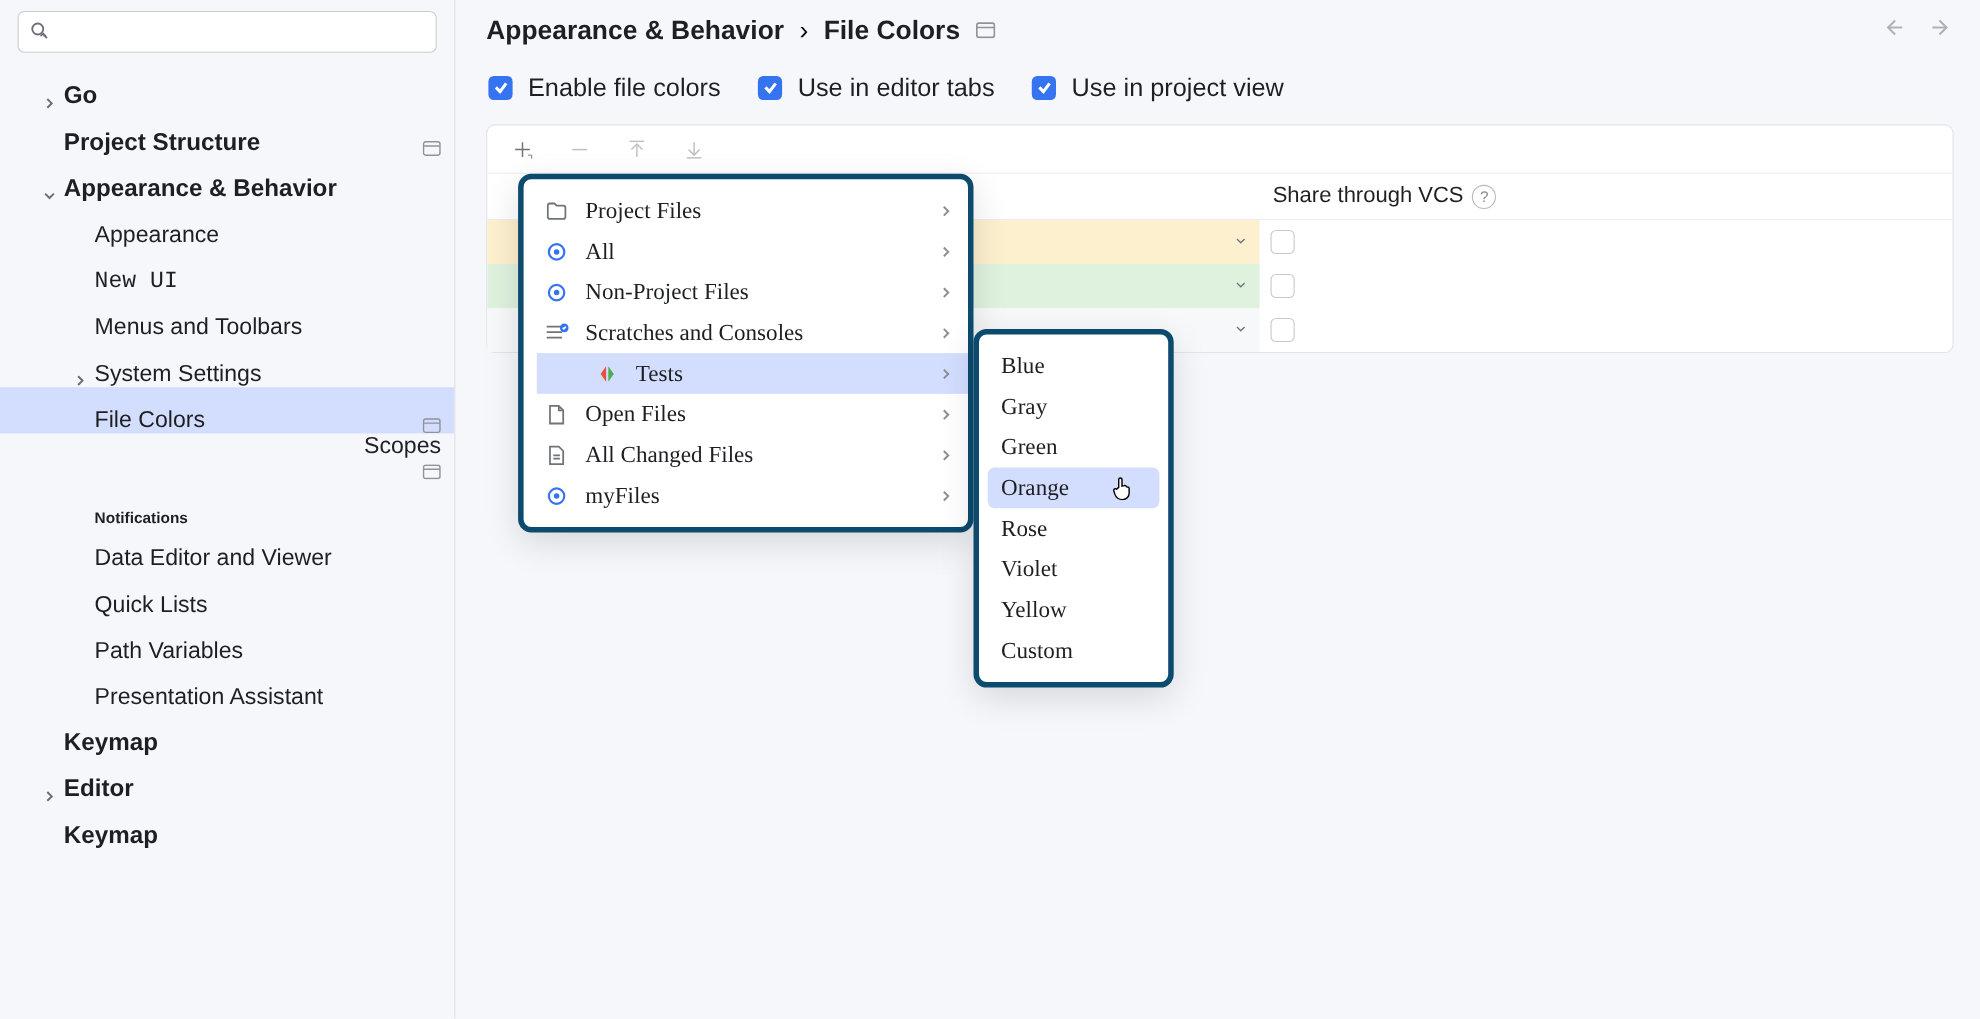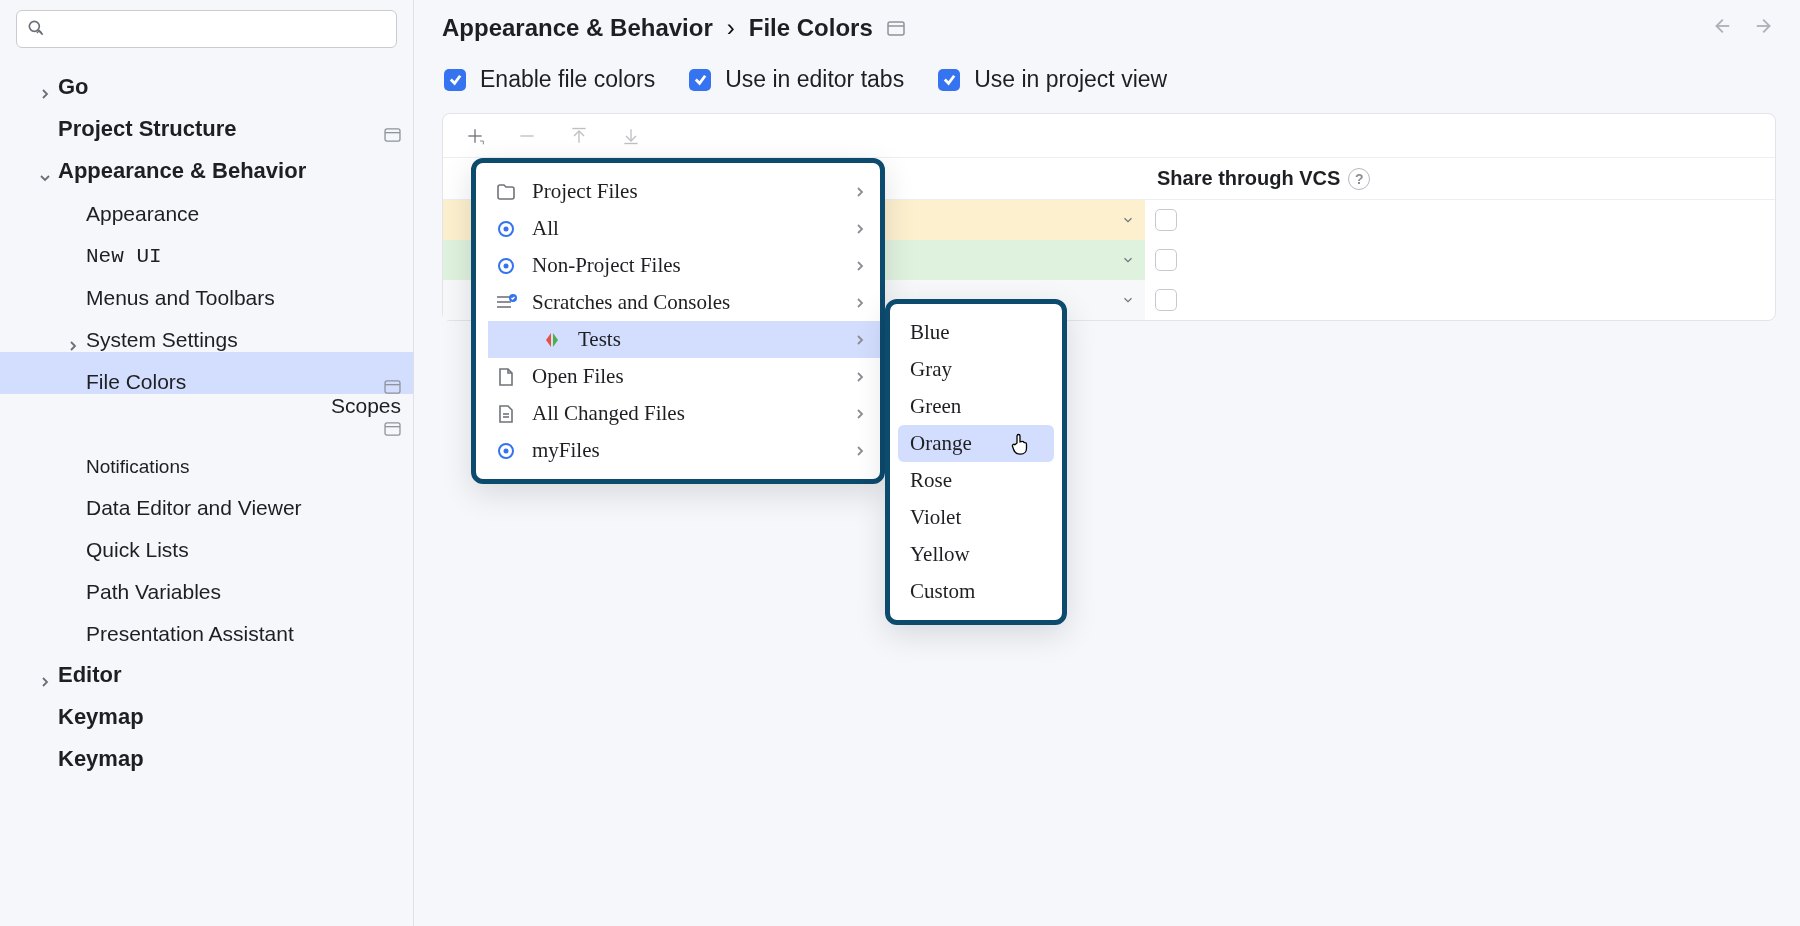--- a/index.html
+++ b/index.html
@@ -63,21 +63,21 @@
   .chkbox svg { width:15px; height:15px; stroke:#fff; stroke-width:3; fill:none; }
 
   .table-card { margin:0 24px 0 28px; border:1px solid #e2e4e9; border-radius:8px; background:#fff; overflow:visible; position:relative;}
   .toolbar { height:44px; display:flex; align-items:center; gap:24px; padding-left:18px; border-bottom:1px solid #eceef1; color:#707379;}
   .toolbar .tbtn { width:28px; height:28px; display:flex; align-items:center; justify-content:center; }
   .toolbar .tbtn.dis { opacity:0.45; }
   .toolbar svg { width:20px; height:20px; }
 
   .thead { height:42px; display:flex; align-items:center; border-bottom:1px solid #eceef1;}
   .th-main { width:702px; }
-  .th-share { flex:1; padding-left:12px; display:flex; align-items:center; gap:8px; font-size:20px;font-weight:bold;}
+  .th-share { flex:1; padding-left:12px; display:flex; align-items:center; gap:8px; font-size:20px;}
   .th-share .q { width:22px; height:22px; border:1.5px solid #b6b9bf; border-radius:50%; display:flex; align-items:center; justify-content:center; color:#8b8e95; font-size:14px;}
 
   .trow { height:40px; display:flex; align-items:center;}
   .trow .cell-main { width:702px; height:100%; display:flex; align-items:center; justify-content:flex-end; padding-right:10px;}
   .trow .cell-share { flex:1; padding-left:10px; height:100%; display:flex; align-items:center;}
   .trow .dd { color:#707379; }
   .sharebox { width:22px; height:22px; border:1.5px solid #c6c9cf; border-radius:5px; background:#fff;}
   .row-yellow .cell-main { background: var(--row-yellow); }
   .row-green  .cell-main { background: var(--row-green); }
   .row-plain  .cell-main { background: #f7f8fa; }
@@ -185,55 +185,55 @@
         <span class="label" style="font-size: 21px;">Scopes</span>
         <span class="gutter-icon">
           <svg viewBox="0 0 18 15" fill="none" stroke="currentColor" stroke-width="1.4">
             <rect x="1" y="1" width="16" height="13" rx="2"></rect>
             <line x1="1" y1="5" x2="17" y2="5"></line>
           </svg>
         </span>
       </div>
       <div class="node" style="padding-left: 60px;">
         <span class="arrow"></span>
-        <span class="label" style="font-size: 19px;">Notifications</span>
+        <span class="label" style="font-size: 14px; font-weight: bold;">Notifications</span>
         <span class="gutter-icon"></span>
       </div>
       <div class="node" style="padding-left: 60px;">
         <span class="arrow"></span>
         <span class="label" style="font-size: 21px;">Data Editor and Viewer</span>
         <span class="gutter-icon"></span>
       </div>
       <div class="node" style="padding-left: 60px;">
         <span class="arrow"></span>
         <span class="label" style="font-size: 21px;">Quick Lists</span>
         <span class="gutter-icon"></span>
       </div>
       <div class="node" style="padding-left: 60px;">
         <span class="arrow"></span>
         <span class="label" style="font-size: 21px;">Path Variables</span>
         <span class="gutter-icon"></span>
       </div>
       <div class="node" style="padding-left: 60px;">
         <span class="arrow"></span>
         <span class="label" style="font-size: 21px;">Presentation Assistant</span>
+        <span class="gutter-icon"></span>
+      </div>
+      <div class="node top" style="padding-left: 32px;">
+        <span class="arrow"></span>
+        <span class="label" style="font-size: 22px;">Keymap</span>
         <span class="gutter-icon"></span>
       </div>
       <div class="node top" style="padding-left: 32px;">
         <span class="arrow">
           <svg viewBox="0 0 12 12" fill="none" stroke="currentColor" stroke-width="1.8">
             <polyline points="4,2 8,6 4,10"></polyline>
           </svg>
         </span>
         <span class="label" style="font-size: 22px;">Editor</span>
-        <span class="gutter-icon"></span>
-      </div>
-      <div class="node top" style="padding-left: 32px;">
-        <span class="arrow"></span>
-        <span class="label" style="font-size: 22px;">Keymap</span>
         <span class="gutter-icon"></span>
       </div>
       <div class="node top" style="padding-left: 32px;">
         <span class="arrow"></span>
         <span class="label" style="font-size: 22px;">Keymap</span>
         <span class="gutter-icon"></span>
       </div>
     </div>
 </div>
 

